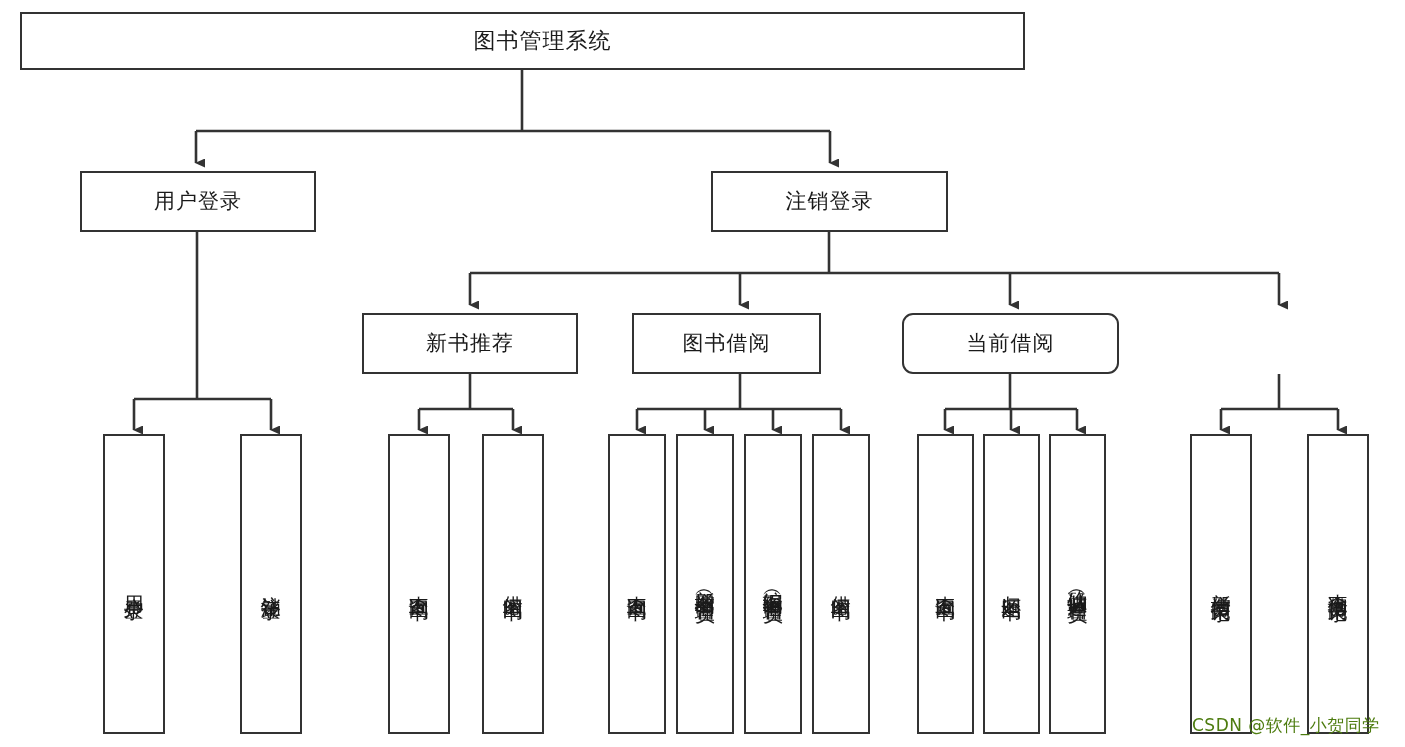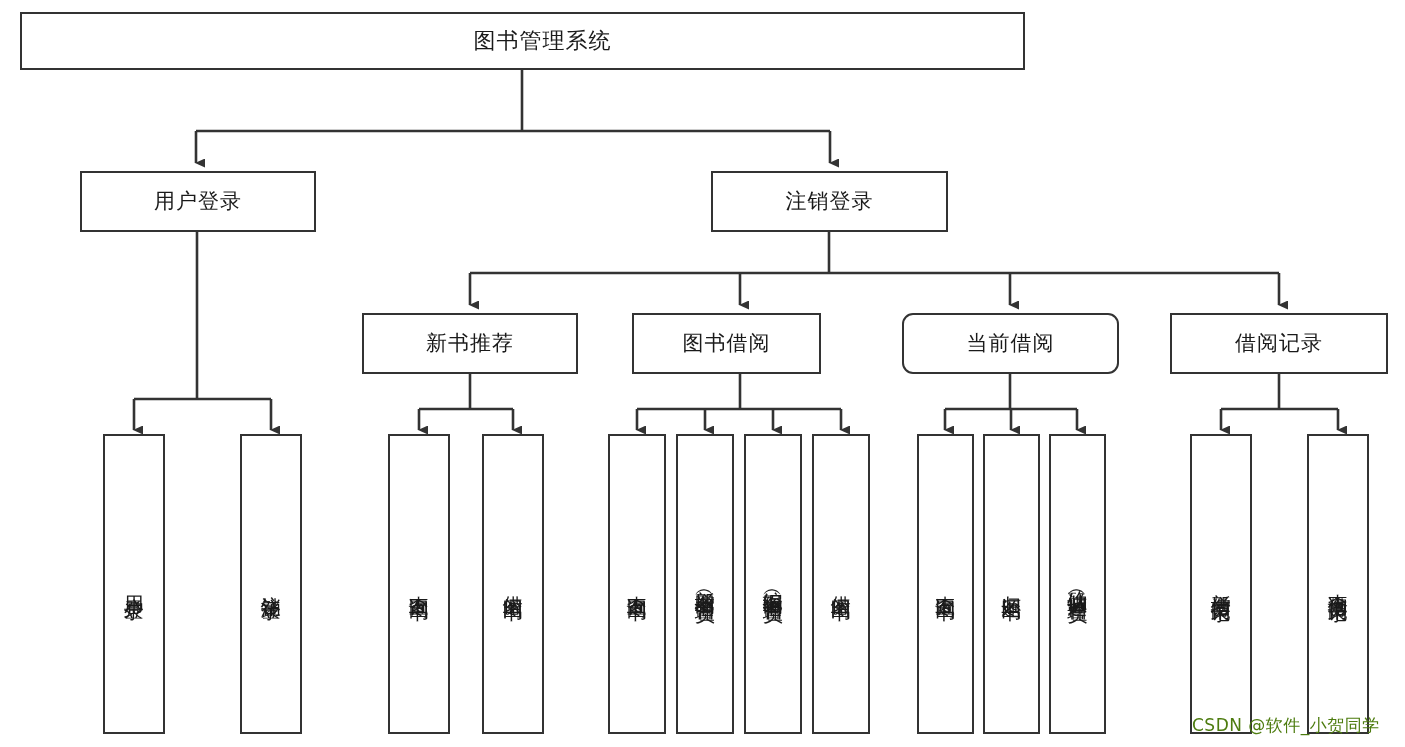--- a/index.html
+++ b/index.html
@@ -138,23 +138,20 @@
 
   <div class="node horizontal" style="left:362px; top:313px; width:216px; height:61px;">
     <span class="label">新书推荐</span>
   </div>
   <div class="node horizontal" style="left:632px; top:313px; width:189px; height:61px;">
     <span class="label">图书借阅</span>
   </div>
   <div class="node horizontal" style="left:902px; top:313px; width:217px; height:61px;border-radius:11px;">
     <span class="label">当前借阅</span>
   </div>
-  <div class="node horizontal" style="left:1170px; top:313px; width:218px; height:61px;">
-    <span class="label">借阅记录</span>
-  </div>
 
   <div class="node vertical" style="left:103px; top:434px; width:62px; height:300px;">
     <span class="label">用户登录</span>
   </div>
   <div class="node vertical" style="left:240px; top:434px; width:62px; height:300px;">
     <span class="label">注销登录</span>
   </div>
 
   <div class="node vertical" style="left:388px; top:434px; width:62px; height:300px;">
     <span class="label">查询图书</span>

